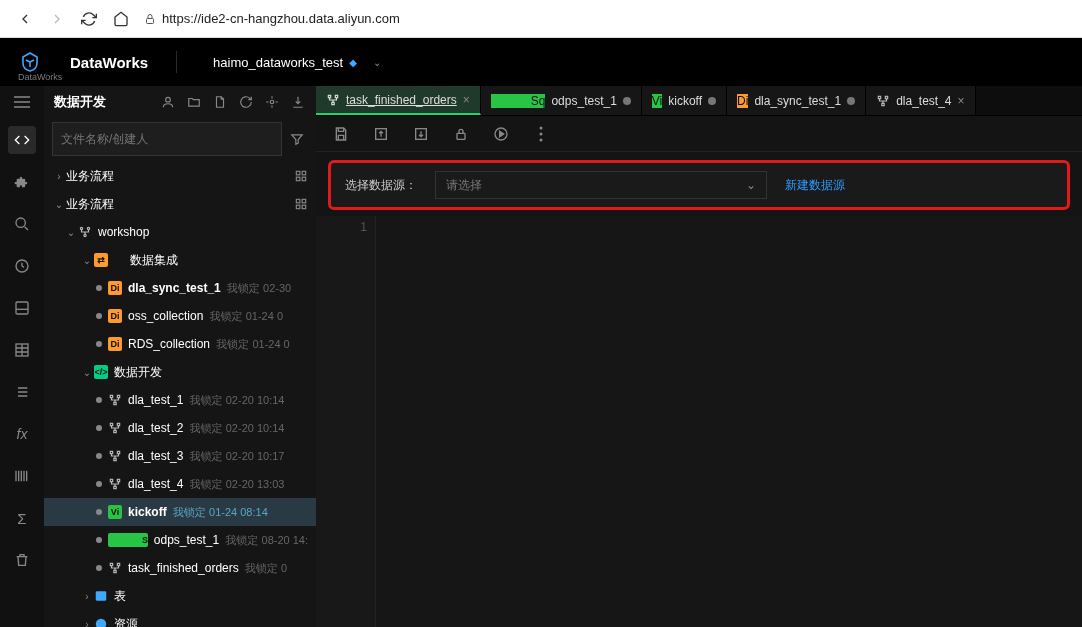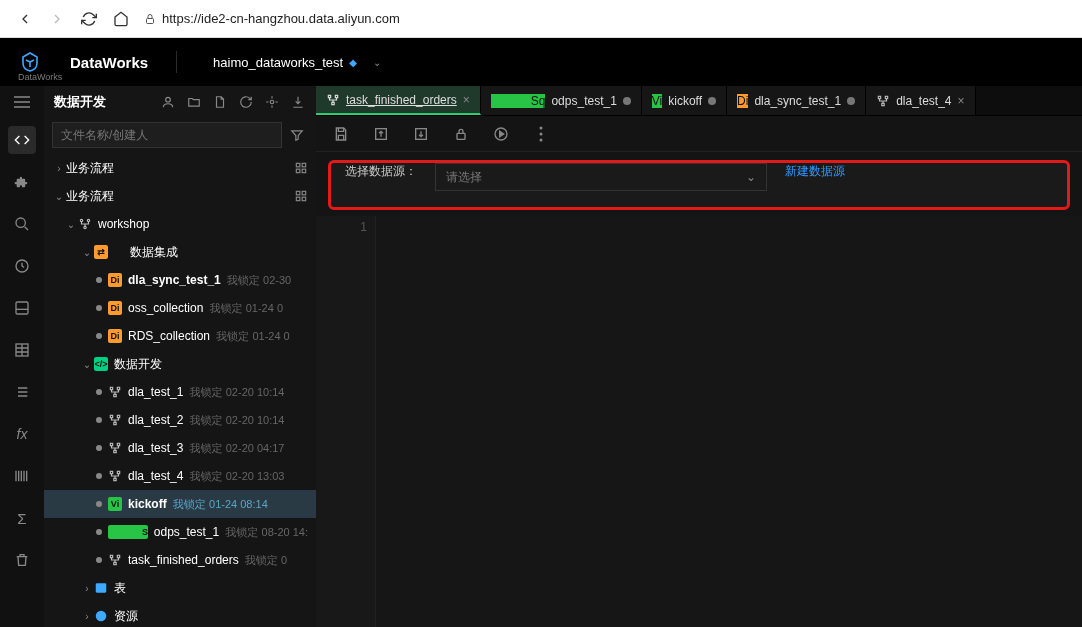--- a/index.html
+++ b/index.html
@@ -30,21 +30,21 @@
 .rail-item.active { background:#2a2a2a; color:#fff; }
 .hamburger-box { height:20px; display:flex; align-items:center; justify-content:center; width:100%; color:#888; }
 
 
 .panel { width:272px; background:#151515; display:flex; flex-direction:column; }
 .panel-head { height:32px; display:flex; align-items:center; justify-content:space-between; padding:0 10px; }
 .panel-title { color:#fff; font-weight:600; font-size:13px; }
 .head-icons { display:flex; gap:10px; color:#888; }
 .hi { width:16px; height:16px; display:flex; align-items:center; justify-content:center; cursor:pointer; }
 .search-row { display:flex; align-items:center; padding:4px 8px; gap:4px; }
-.search-in { flex:1; height:26px; background:#1e1e1e; border:1px solid #333; color:#888; padding:8px 8px; font-size:12px; outline:none; }
+.search-in { flex:1; height:26px; background:#1e1e1e; border:1px solid #333; color:#888; padding:16px 8px; font-size:12px; outline:none; }
 .funnel { width:22px; height:22px; display:flex; align-items:center; justify-content:center; color:#888; cursor:pointer; }
 
 .tree { flex:1; overflow:auto; padding-top:2px; }
 .node { display:flex; align-items:center; height:28px; padding:0 8px; cursor:pointer; color:#ccc; white-space:nowrap; }
 .node.sel { background:#2a3a44; }
 .node .arrow { width:14px; display:inline-flex; justify-content:center; color:#888; font-size:10px; }
 .node .gic { display:inline-flex; gap:6px; color:#888; align-items:center; }
 .node .sq { width:14px; height:14px; display:inline-flex; align-items:center; justify-content:center; font-size:9px; font-weight:600; border-radius:2px; }
 .sq.di { background:#ff9a2e; color:#111; }
 .sq.vi { background:#28c445; color:#111; }
@@ -64,21 +64,21 @@
 .tabs { height:30px; display:flex; background:#0d0d0d; border-bottom:1px solid #000; }
 .tab { display:flex; align-items:center; gap:6px; padding:0 10px; border-right:1px solid #000; cursor:pointer; color:#bbb; font-size:12px; background:#161616; white-space:nowrap; }
 .tab.active { background:#1f3a2a; border-bottom:2px solid #2ecc71; }
 .tab .x { color:#888; font-size:12px; }
 .tab .tdot { width:8px; height:8px; border-radius:50%; background:#777; }
 .tab .lbl2 { color:#ddd; }
 .tab .lbl2.u { text-decoration:underline; }
 .toolbar { height:36px; display:flex; align-items:center; gap:22px; padding:0 16px; background:#141414; border-bottom:1px solid #222; }
 .tbtn { width:18px; height:18px; display:flex; align-items:center; justify-content:center; color:#888; cursor:pointer; }
 
-.highlight-box { margin:8px 12px 0 12px; border:3px solid #e21a1a; border-radius:6px; height:50px; display:flex; align-items:flex-start; padding:0 14px; gap:18px; background:#1a1a1a; }
+.highlight-box { margin:8px 12px 0 12px; border:3px solid #e21a1a; border-radius:6px; height:50px; display:flex; align-items:center; padding:0 14px; gap:18px; background:#1a1a1a; }
 .hl-label { color:#ccc; font-size:12px; }
 .hl-select { flex:0 0 332px; height:28px; border:1px solid #333; background:#1a1a1a; color:#777; display:flex; align-items:center; justify-content:space-between; padding:0 10px; cursor:pointer; font-size:12px; }
 .hl-link { color:#2e9aff; font-size:12px; cursor:pointer; }
 
 .code-area { flex:1; display:flex; background:#161616; margin-top:6px; }
 .gutter { width:60px; text-align:right; padding:4px 8px 0 0; color:#555; font-size:12px; border-right:1px solid #222; background:#181818; }
 .code { flex:1; }
 
 svg { display:block; }
 </style>
@@ -316,21 +316,21 @@
               <path d="M6 8v4h12V8M12 12v4"></path>
             </svg>
           </span><span class="lbl" style="margin-left:6px">dla_test_2</span><span class="meta">我锁定</span>&nbsp;<span class="meta">02-20 10:14</span></div>
       <div class="node pad3"><span class="dot"></span><span class="flow-ic">
             <svg width="14" height="14" viewBox="0 0 24 24" fill="none" stroke="#bbb" stroke-width="2">
               <rect x="4" y="4" width="4" height="4"></rect>
               <rect x="16" y="4" width="4" height="4"></rect>
               <rect x="10" y="16" width="4" height="4"></rect>
               <path d="M6 8v4h12V8M12 12v4"></path>
             </svg>
-          </span><span class="lbl" style="margin-left:6px">dla_test_3</span><span class="meta">我锁定</span>&nbsp;<span class="meta">02-20 04:17</span></div>
+          </span><span class="lbl" style="margin-left:6px">dla_test_3</span><span class="meta">我锁定</span>&nbsp;<span class="meta">02-20 10:17</span></div>
       <div class="node pad3"><span class="dot"></span><span class="flow-ic">
             <svg width="14" height="14" viewBox="0 0 24 24" fill="none" stroke="#bbb" stroke-width="2">
               <rect x="4" y="4" width="4" height="4"></rect>
               <rect x="16" y="4" width="4" height="4"></rect>
               <rect x="10" y="16" width="4" height="4"></rect>
               <path d="M6 8v4h12V8M12 12v4"></path>
             </svg>
           </span><span class="lbl" style="margin-left:6px">dla_test_4</span><span class="meta">我锁定</span>&nbsp;<span class="meta">02-20 13:03</span></div>
       <div class="node pad3 sel"><span class="dot"></span><span class="sq vi">Vi</span><span class="lbl b" style="margin-left:6px">kickoff</span><span class="meta blue">我锁定</span>&nbsp;<span class="meta blue">01-24 08:14</span></div>
       <div class="node pad3"><span class="dot"></span><span class="sq sql">Sq</span><span class="lbl" style="margin-left:6px">odps_test_1</span><span class="meta">我锁定</span>&nbsp;<span class="meta">08-20 14:</span></div>

